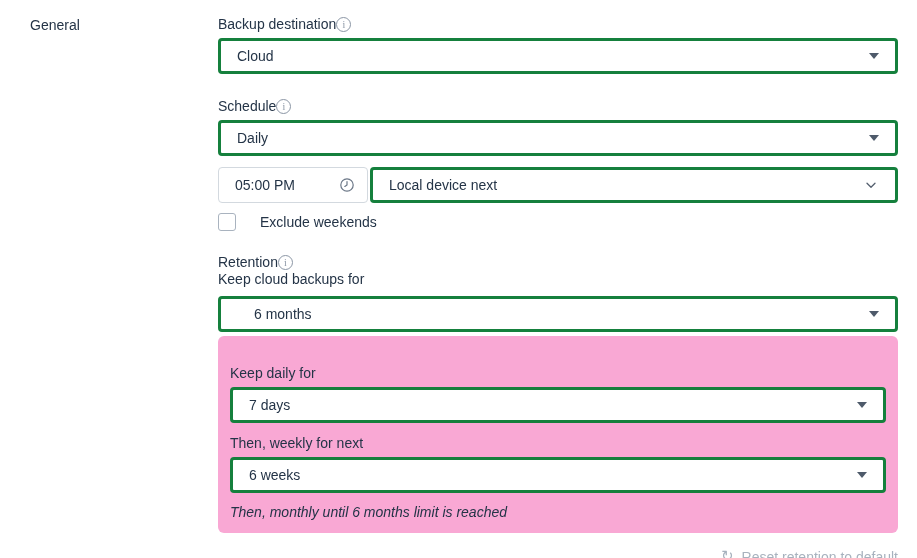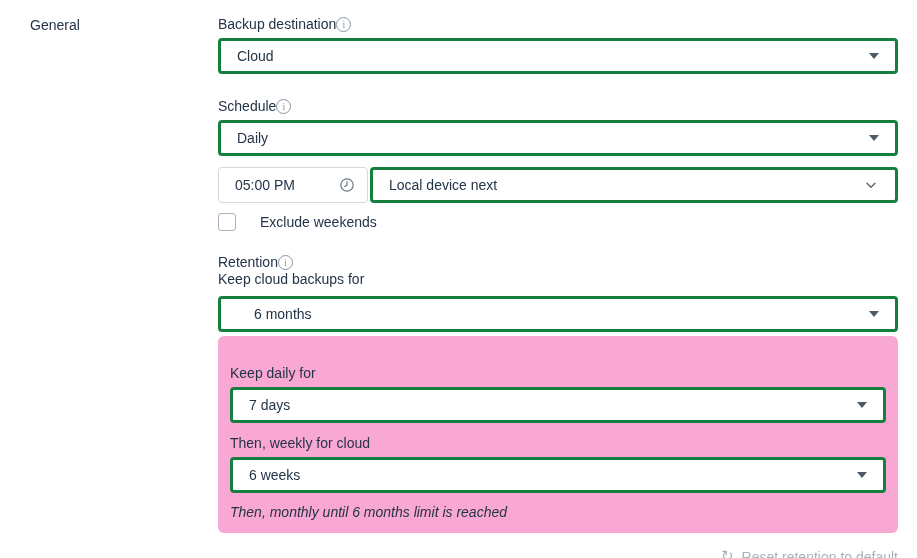--- a/index.html
+++ b/index.html
@@ -140,21 +140,21 @@
     <div class="retention-panel">
       <div class="panel-label">
         <span>Keep daily for</span>
       </div>
       <div class="select">
         <span>7 days</span>
         <span class="caret"></span>
       </div>
 
       <div class="panel-label">
-        <span>Then, weekly for cloud</span>
+        <span>Then, weekly for next</span>
       </div>
       <div class="select">
         <span>6 weeks</span>
         <span class="caret"></span>
       </div>
 
       <div class="panel-note">
         <span>Then, monthly until 6 months limit is reached</span>
       </div>
     </div>

